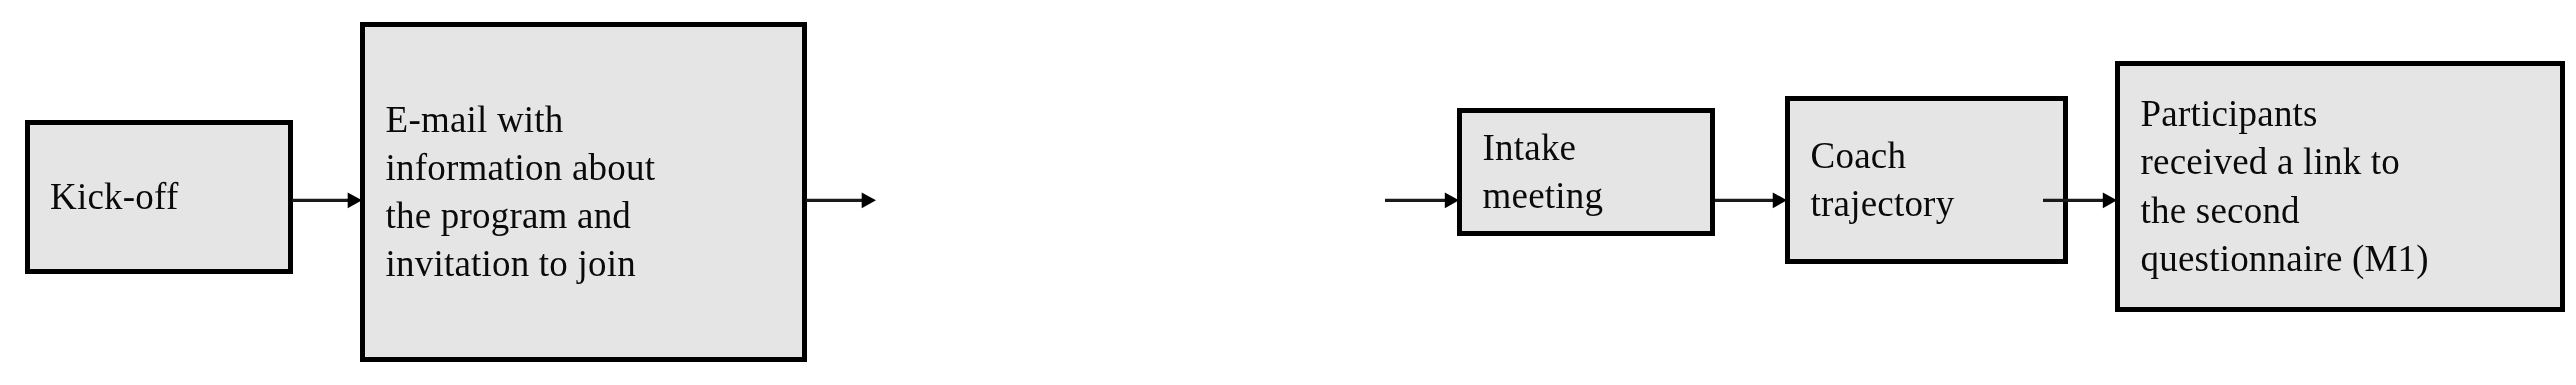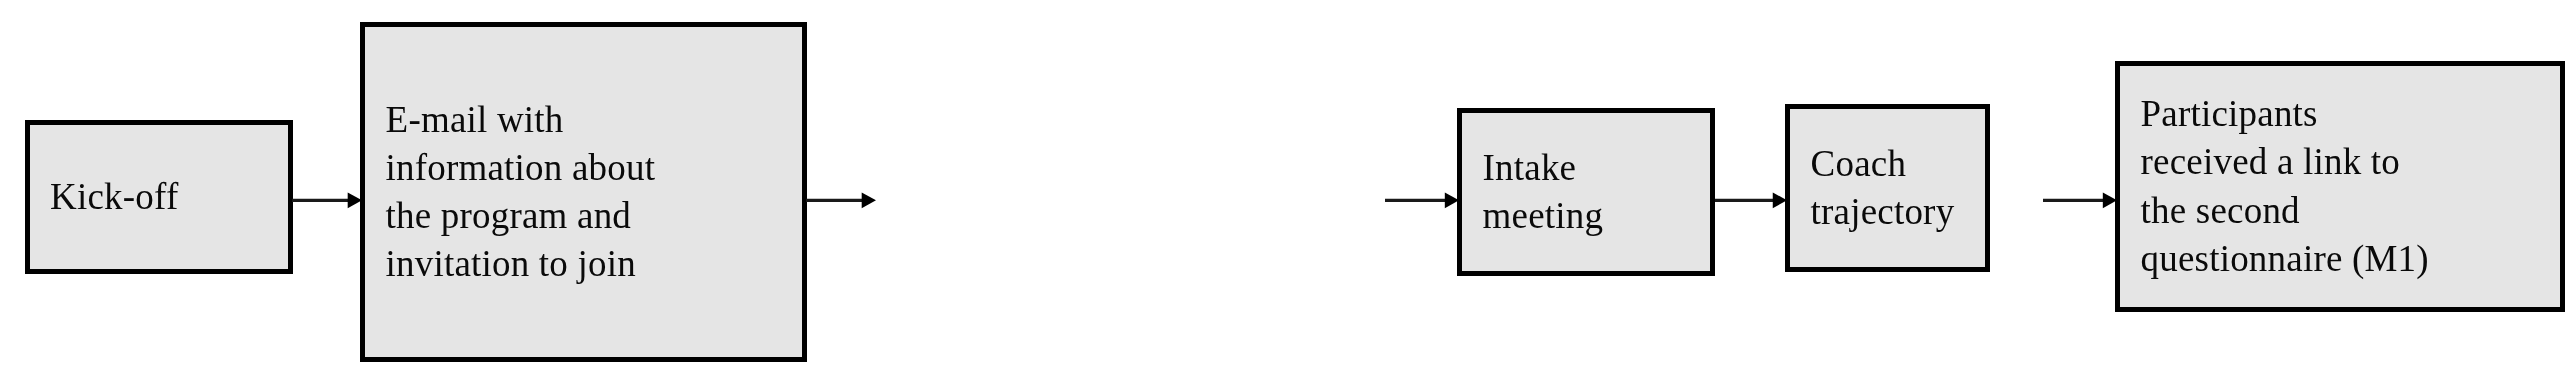--- a/index.html
+++ b/index.html
@@ -85,33 +85,33 @@
   </div>
 
 
   <div class="connector" style="left:1385px; top:190px; width:74px;">
     <svg viewBox="0 0 94 26" preserveAspectRatio="none">
       <line x1="0" y1="13" x2="78" y2="13" stroke="#1a1a1a" stroke-width="4"></line>
       <polygon points="76,3 94,13 76,23" fill="#000000"></polygon>
     </svg>
   </div>
 
-  <div class="node" style="left:1457px; top:108px; width:258px; height:168px;">
+  <div class="node" style="left:1457px; top:108px; width:258px; height:128px;">
     <span class="node-label">Intake
 meeting</span>
   </div>
 
   <div class="connector" style="left:1715px; top:190px; width:72px;">
     <svg viewBox="0 0 91 26" preserveAspectRatio="none">
       <line x1="0" y1="13" x2="75" y2="13" stroke="#1a1a1a" stroke-width="4"></line>
       <polygon points="73,3 91,13 73,23" fill="#000000"></polygon>
     </svg>
   </div>
 
-  <div class="node" style="left:1785px; top:104px; width:205px; height:168px;">
+  <div class="node" style="left:1785px; top:96px; width:283px; height:168px;">
     <span class="node-label">Coach
 trajectory</span>
   </div>
 
   <div class="connector" style="left:2043px; top:190px; width:74px;">
     <svg viewBox="0 0 94 26" preserveAspectRatio="none">
       <line x1="0" y1="13" x2="78" y2="13" stroke="#1a1a1a" stroke-width="4"></line>
       <polygon points="76,3 94,13 76,23" fill="#000000"></polygon>
     </svg>
   </div>

